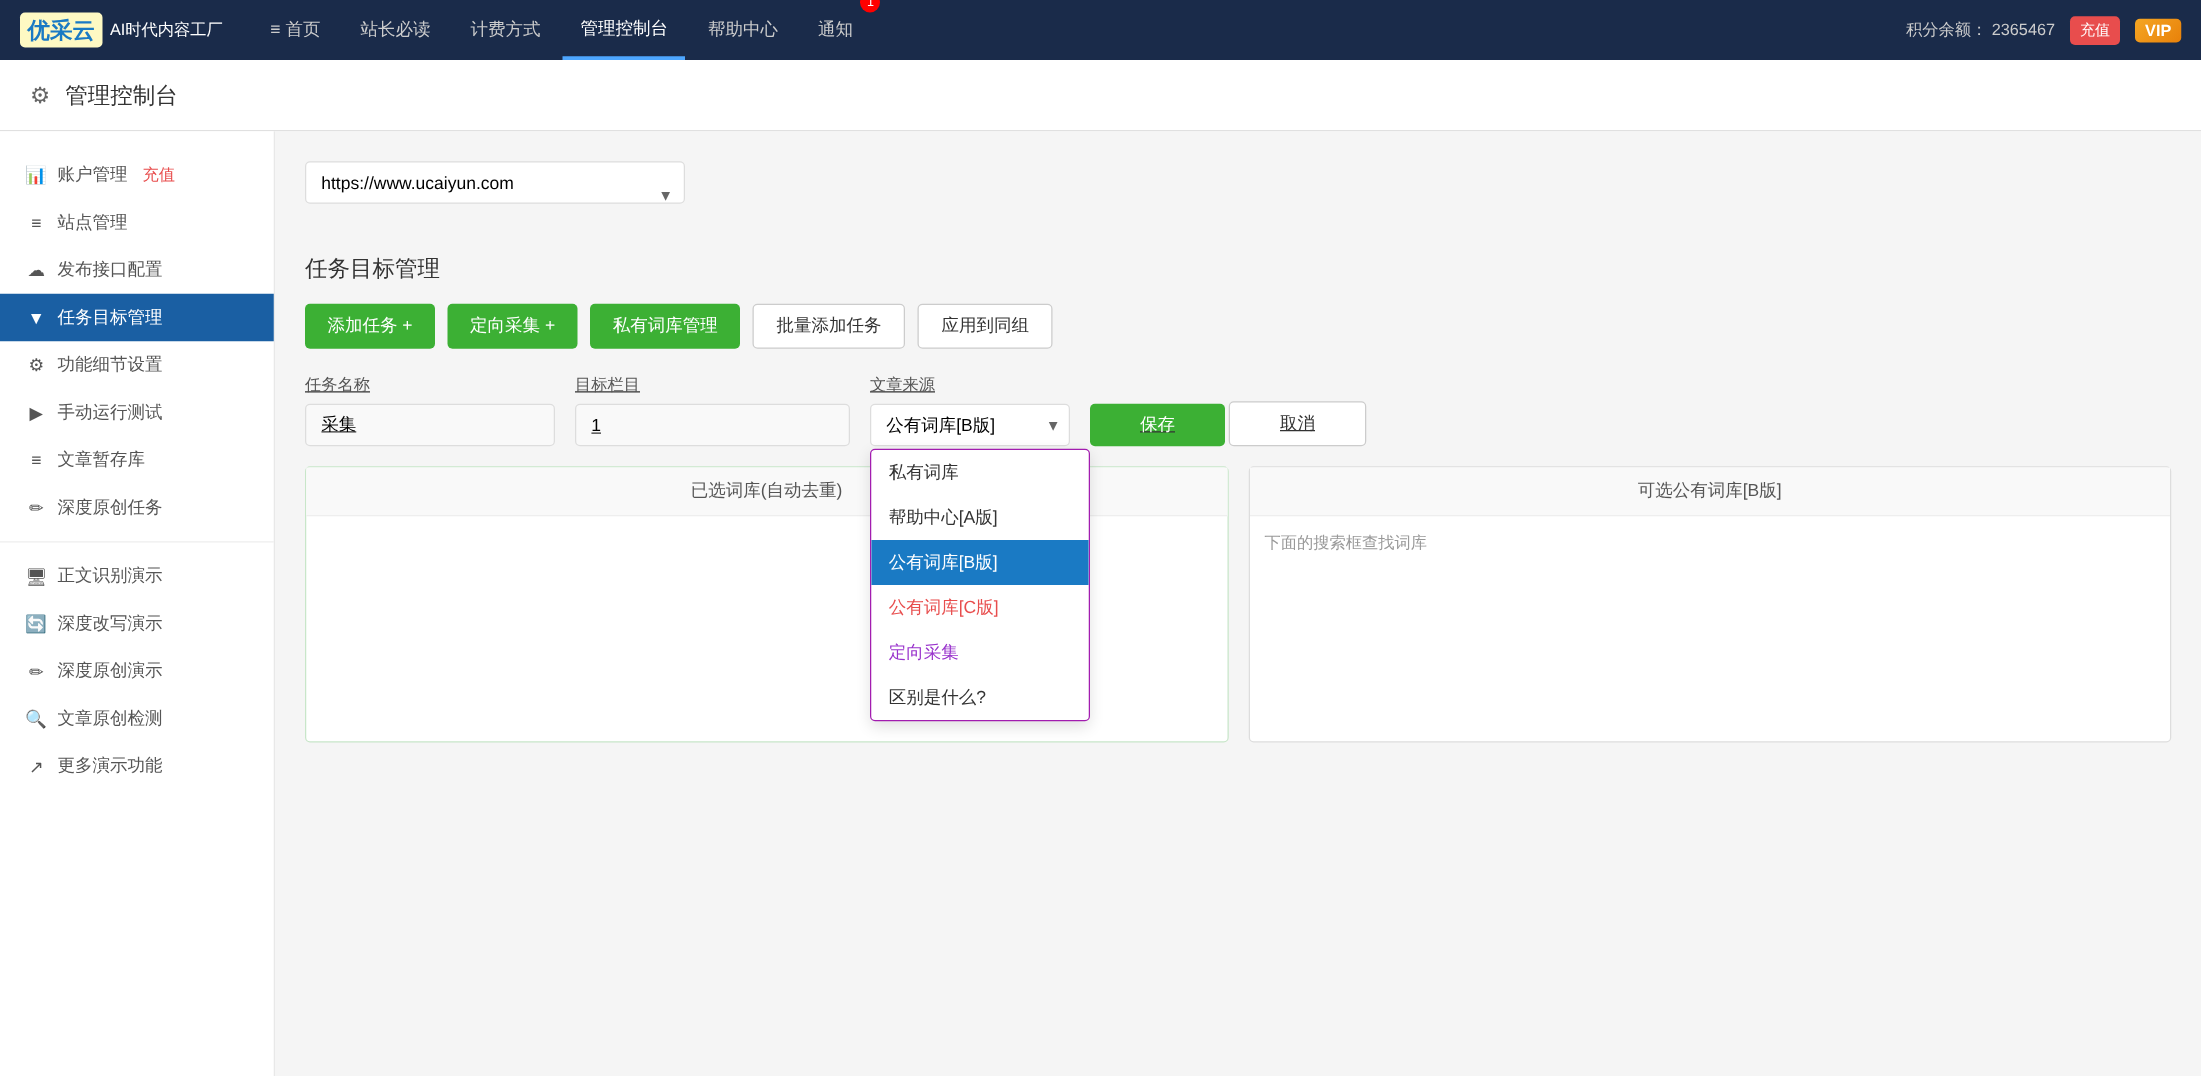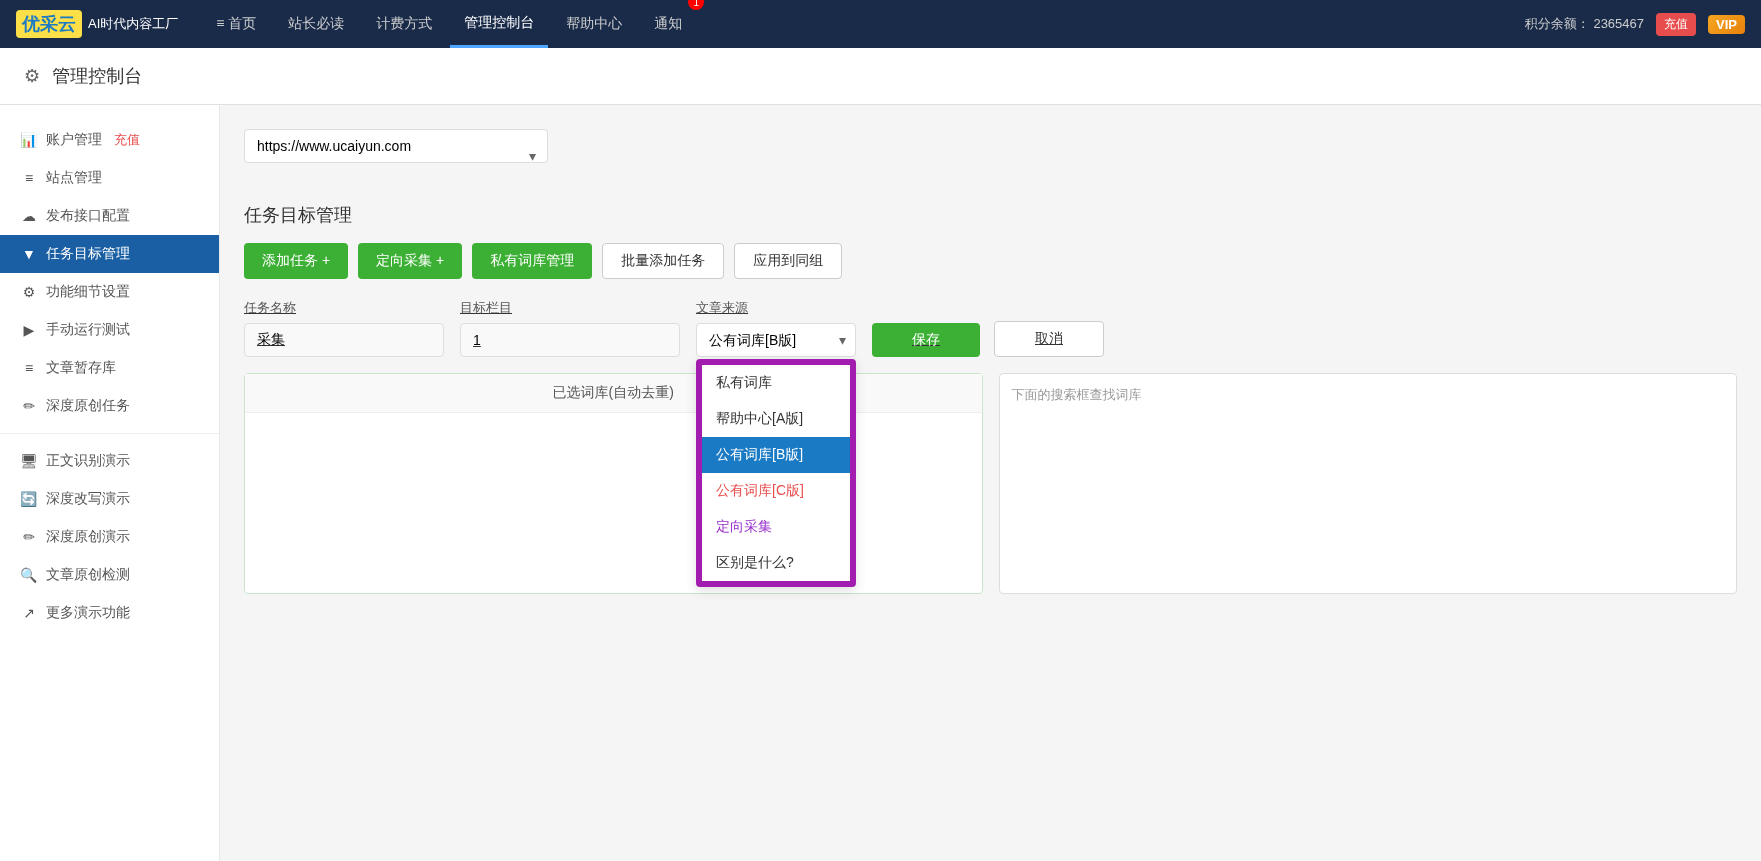--- a/index.html
+++ b/index.html
@@ -14,21 +14,21 @@
       align-items: center;
       padding: 0 16px;
       position: relative;
     }
     .top-nav .logo {
       display: flex;
       align-items: center;
       margin-right: 8px;
     }
     .logo-box {
-      background: #fde047;
+      background: #fef9c3;
       color: #1a7ac4;
       font-weight: bold;
       font-size: 18px;
       padding: 2px 6px;
       border-radius: 4px;
       margin-right: 6px;
     }
     .logo-text {
       color: #fff;
       font-size: 13px;
@@ -252,42 +252,42 @@
       pointer-events: none;
       color: #666;
     }
 
     
     .dropdown-menu {
       position: absolute;
       top: calc(100% + 2px);
       left: 0;
       background: #fff;
-      border: 6px solid #a21caf;
+      border: 1px solid #a21caf;
       border-radius: 4px;
       box-shadow: 0 4px 12px rgba(0,0,0,0.12);
       z-index: 100;
-      width: 160px;
+      width: 176px;
       overflow: hidden;
     }
     .dropdown-menu-item {
       padding: 9px 14px;
       cursor: pointer;
       font-size: 14px;
       color: #333;
     }
     .dropdown-menu-item.selected { background: #1a7ac4; color: #fff; }
     .dropdown-menu-item.c-version { color: #e84d4d; }
     .dropdown-menu-item.directed { color: #9933cc; }
     .dropdown-menu-item.difference { color: #333; }
 
     
     .form-actions {
       display: flex;
-      gap: 14px;
+      gap: 3px;
       align-items: flex-end;
     }
     .btn-save {
       background: #3cb034;
       color: #fff;
       border: none;
       border-radius: 4px;
       padding: 8px 40px;
       font-size: 14px;
       cursor: pointer;
@@ -484,20 +484,21 @@
       </div>
     </div>
 
     
     <div class="dual-panel">
       <div class="panel left-panel">
         <div class="panel-header">已选词库(自动去重)</div>
         <div class="panel-content"></div>
       </div>
       <div class="panel">
+        <div class="panel-header">可选公有词库[B版]</div>
         <div class="panel-content">
           <span class="panel-hint">下面的搜索框查找词库</span>
         </div>
       </div>
     </div>
 
   </main>
 </div>
 
 </body></html>

